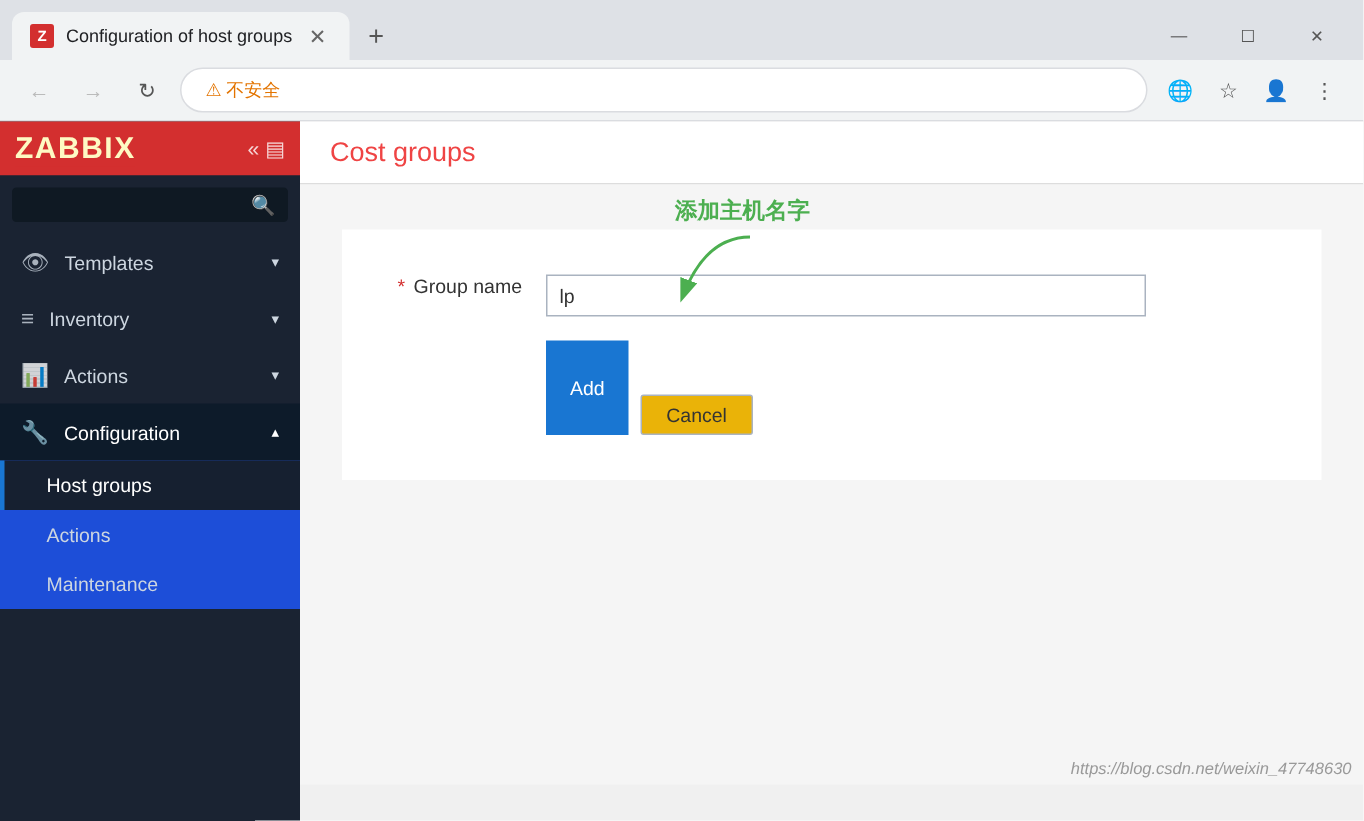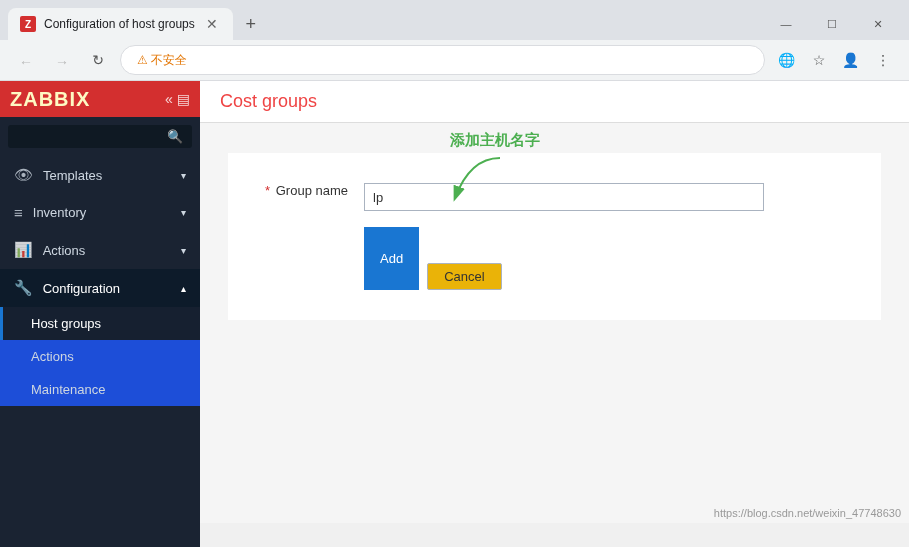--- a/index.html
+++ b/index.html
@@ -283,20 +283,21 @@
       border-radius: 2px;
       margin-top: 36px;
     }
 
     .bottom-link {
       position: absolute;
       bottom: 4px;
       right: 8px;
       font-size: 11px;
       color: #999;
+      font-style: italic;
     }
   </style>
 </head>
 <body>
 
 <div class="browser-chrome">
 
   <div class="tab-bar">
     <div class="tab">
       <div class="tab-favicon">Z</div>

